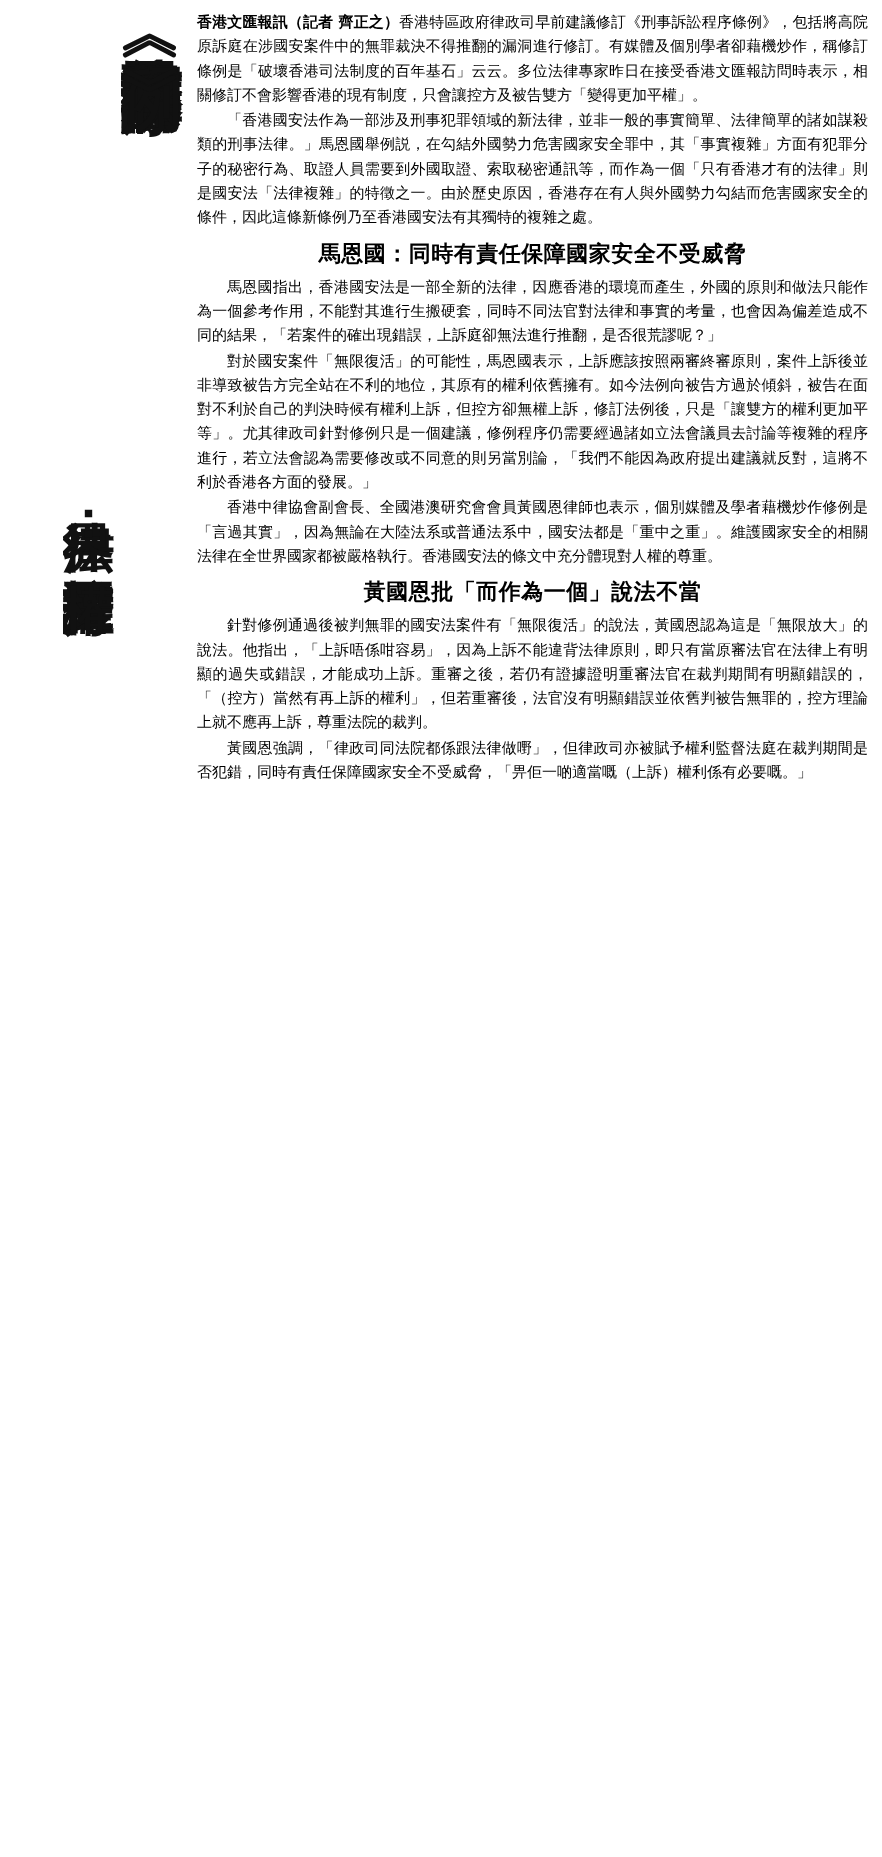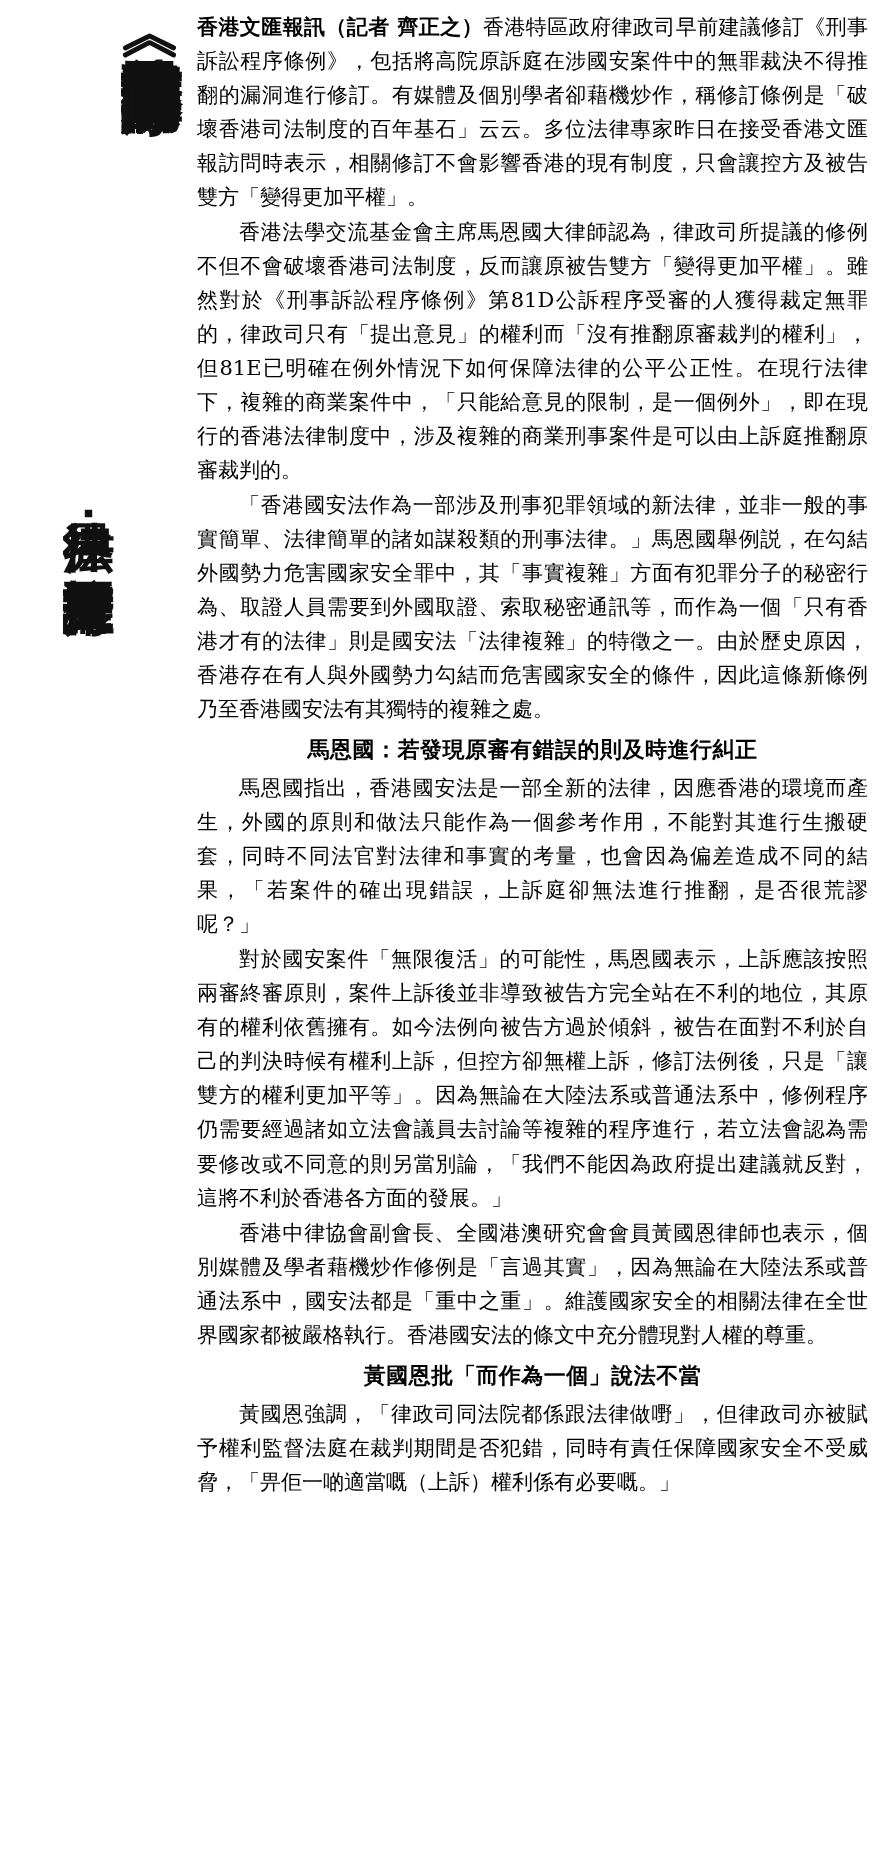--- a/index.html
+++ b/index.html
@@ -63,21 +63,21 @@
   
   .body-col {
     flex: 1 1 auto;
     height: 1837px;
     padding-left: 12px;
     box-sizing: border-box;
     overflow: hidden;
   }
   .para {
     font-family: "DejaVu Serif", "Liberation Serif", serif;
-    font-size: 21px;
+    font-size: 15px;
     line-height: 1.62;
     text-align: justify;
     text-justify: inter-character;
     margin: 0 0 1px 0;
     text-indent: 2em;
     color: #000;
   }
   .para.lead {
     text-indent: 0;
   }
@@ -100,28 +100,28 @@
 
   <div class="headline-col">
     <div class="vline main">律政司倡修訂《刑事訴訟程序條例》</div>
     <div class="vline sub">法律界：讓控辯雙方更平權</div>
   </div>
 
   <div class="body-col">
 
     <p class="para lead"><span class="lead-src">香港文匯報訊（記者 齊正之）</span><span>香港特區政府律政司早前建議修訂《刑事訴訟程序條例》，包括將高院原訴庭在涉國安案件中的無罪裁決不得推翻的漏洞進行修訂。有媒體及個別學者卻藉機炒作，稱修訂條例是「破壞香港司法制度的百年基石」云云。多位法律專家昨日在接受香港文匯報訪問時表示，相關修訂不會影響香港的現有制度，只會讓控方及被告雙方「變得更加平權」。</span></p>
 
-    <p class="para">香港法學交流基金會主席馬恩國大律師認為，律政司所提議的修例不但不會破壞香港司法制度，反而讓原被告雙方「變得更加平權」。雖然對於《刑事訴訟程序條例》第81D公訴程序受審的人獲得裁定無罪的，律政司只有「提出意見」的權利而「沒有推翻原審裁判的權利」，但81E已明確在例外情況下如何保障法律的公平公正性。在現行法律下，複雜的商業案件中，「只能給意見的限制，是一個例外」，即在現行的香港法律制度中，涉及複雜的商業刑事案件是可以由上訴庭推翻原審裁判的。</p>
     <p class="para">「香港國安法作為一部涉及刑事犯罪領域的新法律，並非一般的事實簡單、法律簡單的諸如謀殺類的刑事法律。」馬恩國舉例説，在勾結外國勢力危害國家安全罪中，其「事實複雜」方面有犯罪分子的秘密行為、取證人員需要到外國取證、索取秘密通訊等，而作為一個「只有香港才有的法律」則是國安法「法律複雜」的特徵之一。由於歷史原因，香港存在有人與外國勢力勾結而危害國家安全的條件，因此這條新條例乃至香港國安法有其獨特的複雜之處。</p>
 
-    <h2 class="subhead">馬恩國：若發現原審有錯誤的則及時進行糾正</h2>
+    <h2 class="subhead">馬恩國：同時有責任保障國家安全不受威脅</h2>
 
     <p class="para">馬恩國指出，香港國安法是一部全新的法律，因應香港的環境而產生，外國的原則和做法只能作為一個參考作用，不能對其進行生搬硬套，同時不同法官對法律和事實的考量，也會因為偏差造成不同的結果，「若案件的確出現錯誤，上訴庭卻無法進行推翻，是否很荒謬呢？」</p>
-    <p class="para">對於國安案件「無限復活」的可能性，馬恩國表示，上訴應該按照兩審終審原則，案件上訴後並非導致被告方完全站在不利的地位，其原有的權利依舊擁有。如今法例向被告方過於傾斜，被告在面對不利於自己的判決時候有權利上訴，但控方卻無權上訴，修訂法例後，只是「讓雙方的權利更加平等」。因為無論在大陸法系或普通法系中，修例程序仍需要經過諸如立法會議員去討論等複雜的程序進行，若立法會認為需要修改或不同意的則另當別論，「我們不能因為政府提出建議就反對，這將不利於香港各方面的發展。」</p>
+    <p class="para">對於國安案件「無限復活」的可能性，馬恩國表示，上訴應該按照兩審終審原則，案件上訴後並非導致被告方完全站在不利的地位，其原有的權利依舊擁有。如今法例向被告方過於傾斜，被告在面對不利於自己的判決時候有權利上訴，但控方卻無權上訴，修訂法例後，只是「讓雙方的權利更加平等」。尤其律政司針對修例只是一個建議，修例程序仍需要經過諸如立法會議員去討論等複雜的程序進行，若立法會認為需要修改或不同意的則另當別論，「我們不能因為政府提出建議就反對，這將不利於香港各方面的發展。」</p>
     <p class="para">香港中律協會副會長、全國港澳研究會會員黃國恩律師也表示，個別媒體及學者藉機炒作修例是「言過其實」，因為無論在大陸法系或普通法系中，國安法都是「重中之重」。維護國家安全的相關法律在全世界國家都被嚴格執行。香港國安法的條文中充分體現對人權的尊重。</p>
 
     <h2 class="subhead">黃國恩批「而作為一個」說法不當</h2>
 
+    <p class="para">針對修例通過後被判無罪的國安法案件有「無限復活」的說法，黃國恩認為這是「無限放大」的說法。他指出，「上訴唔係咁容易」，因為上訴不能違背法律原則，即只有當原審法官在法律上有明顯的過失或錯誤，才能成功上訴。重審之後，若仍有證據證明重審法官在裁判期間有明顯錯誤的，「（控方）當然有再上訴的權利」，但若重審後，法官沒有明顯錯誤並依舊判被告無罪的，控方理論上就不應再上訴，尊重法院的裁判。</p>
     <p class="para">黃國恩強調，「律政司同法院都係跟法律做嘢」，但律政司亦被賦予權利監督法庭在裁判期間是否犯錯，同時有責任保障國家安全不受威脅，「畀佢一啲適當嘅（上訴）權利係有必要嘅。」</p>
 
   </div>
 
 </div>
 
 </body></html>

